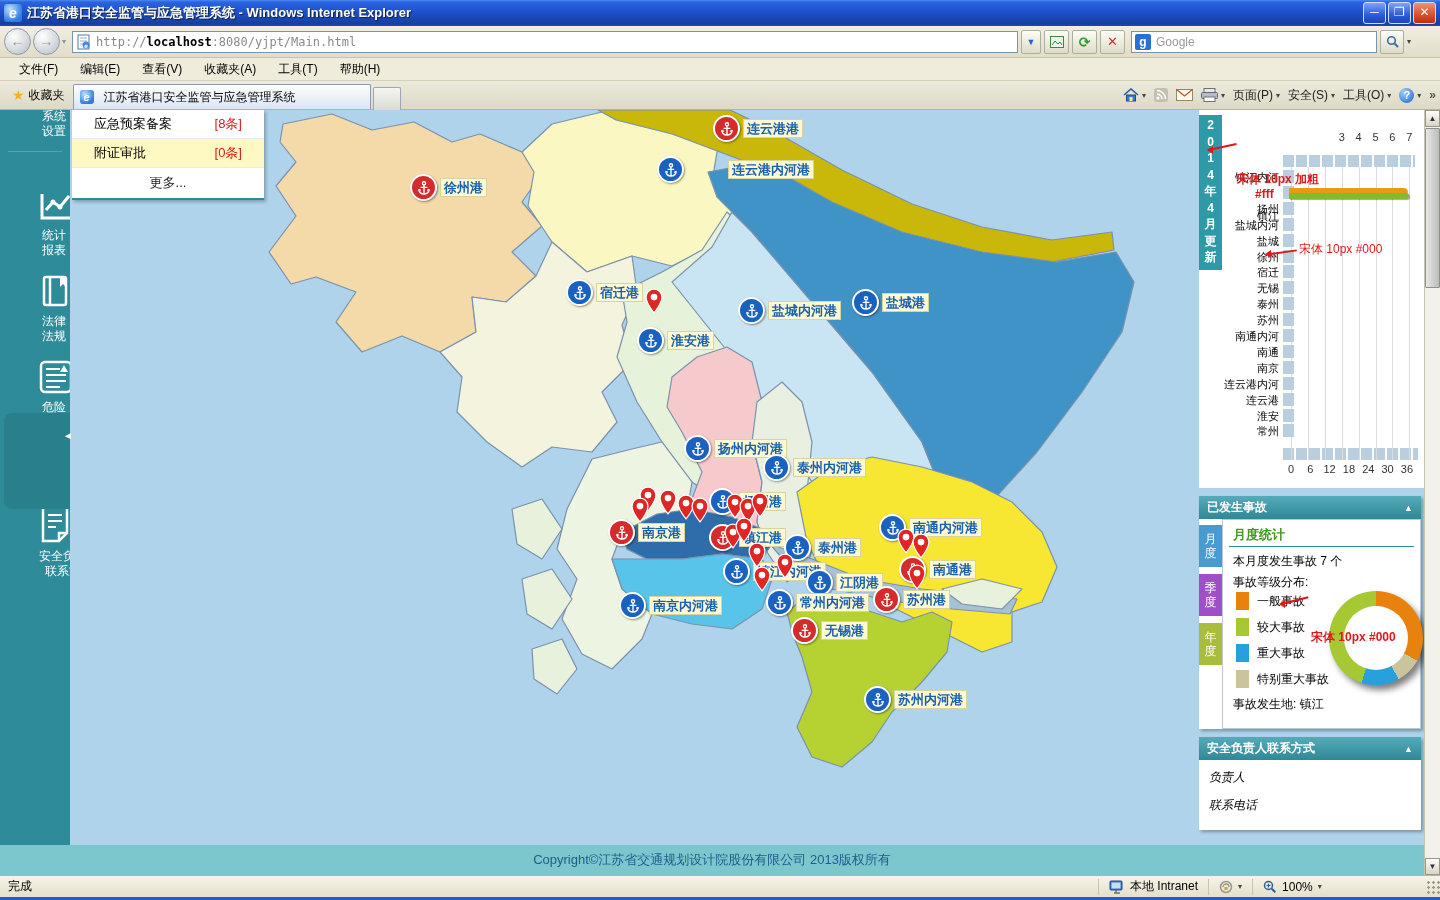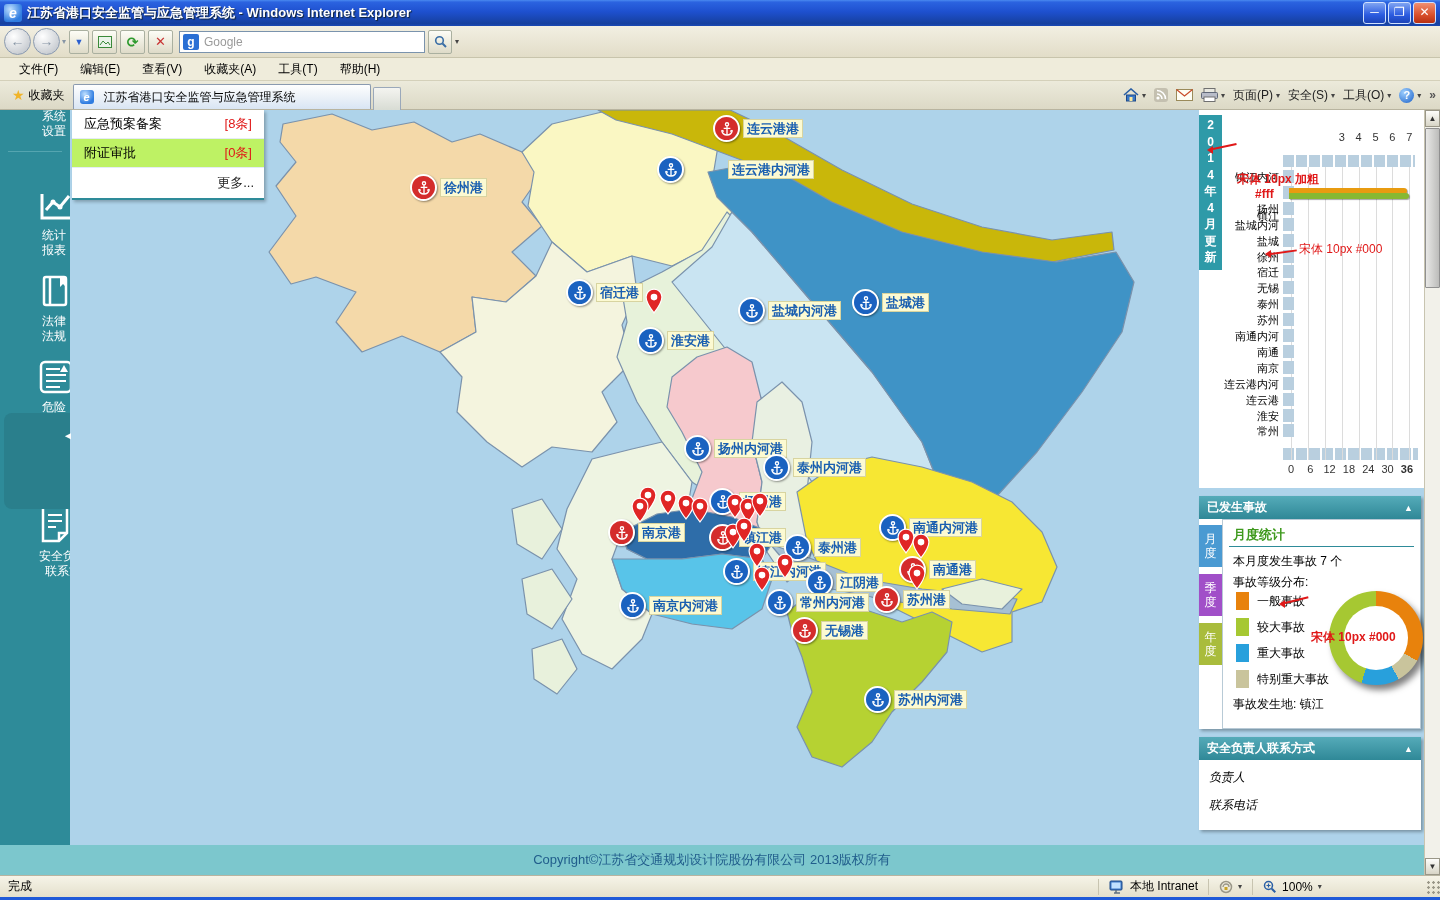--- a/index.html
+++ b/index.html
@@ -64,25 +64,25 @@
   .sidebar{position:absolute;left:0;top:0;width:70px;height:735px;background:#2e8b99;overflow:hidden;z-index:8;color:#fff;}
   .sb-item{text-align:center;margin-top:16px;margin-left:38px;}
   .sb-label{font-size:12px;margin-top:3px;line-height:15px;}
   .sb-divider{height:1px;background:#55a5b0;margin:12px 8px;}
   .sb-active-bg{position:absolute;left:4px;top:303px;width:74px;height:96px;background:#2a7f8c;border-radius:8px;}
   .sb-arrow{position:absolute;left:63px;top:320px;color:#fff;font-size:10px;z-index:9;}
   .sb-top{margin-top:-4px;font-size:12px;}
   
   .quickpanel{position:absolute;left:72px;top:0;width:192px;background:#fff;z-index:9;
     border-bottom:2px solid #2e8b99;box-shadow:2px 2px 3px rgba(0,0,0,.25);}
-  .qrow{display:flex;justify-content:space-between;align-items:center;height:28px;padding:0 12px;
+  .qrow{display:flex;justify-content:space-between;align-items:center;height:28px;padding:0 22px;
     border-bottom:1px solid #e4ecf4;font-size:13px;}
-  .qrow:nth-child(2){background:#bef264;}
+  .qrow:nth-child(2){background:#fef9c3;}
   .qcount{color:#e01818;}
-  .qmore{text-align:right;padding:6px 10px;font-size:13px;color:#222;}
+  .qmore{text-align:center;padding:6px 10px;font-size:13px;color:#222;}
   
   .chart-panel{position:absolute;left:1199px;top:0;width:225px;height:378px;background:#fff;z-index:9;}
   .banner{position:absolute;left:0;top:5px;width:23px;height:155px;background:#2e9aa8;color:#fff;font-weight:bold;
     font-size:12px;display:flex;flex-direction:column;align-items:center;justify-content:flex-start;padding-top:2px;box-sizing:border-box;line-height:16.5px;}
   .note{position:absolute;color:#e01818;font-size:12px;white-space:nowrap;z-index:12;}
   .note.b{font-weight:bold;margin-top:41px;}
   .note-line{position:absolute;height:2px;background:#e01818;transform-origin:left center;z-index:12;}
   .note-arrow{position:absolute;width:0;height:0;border-top:4px solid transparent;border-bottom:4px solid transparent;
     border-right:6px solid #e01818;z-index:12;}
   .gridline{position:absolute;width:1px;background:#dcdcdc;top:57px;height:293px;}
@@ -142,20 +142,31 @@
     <span class="wbtn">─</span>
     <span class="wbtn">❐</span>
     <span class="wbtn close">✕</span>
   </span>
 </div>
 
 <div class="addrbar">
   <span class="navcirc">←</span>
   <span class="navcirc">→</span>
   <span class="dd" style="color:#8795a5;">▾</span>
+  <span class="addrfield">
+    <svg width="14" height="16" viewBox="0 0 14 16" style="margin-right:5px;">
+        <rect x="1" y="1" width="11" height="14" fill="#fff" stroke="#5a7aa0"></rect>
+        <path d="M3 4h7M3 7h7M3 10h5" stroke="#9ab0c8" stroke-width="1"></path>
+        <circle cx="9" cy="11" r="3.5" fill="#2f7ce0" opacity="0.9"></circle>
+        <text x="9" y="13.5" font-size="6" fill="#fff" text-anchor="middle" font-style="italic" font-weight="bold">e</text>
+      </svg>
+    <span class="url-dim">http://</span>
+      <span class="url-host">localhost</span>
+      <span class="url-dim">:8080/yjpt/Main.html</span>
+  </span>
   <span class="sbtn" style="width:20px;color:#2a5fd0;font-size:9px;">▼</span>
   <span class="sbtn" style="width:25px;">
     <svg width="14" height="12" viewBox="0 0 14 12">
         <rect x="0.5" y="0.5" width="13" height="11" fill="#eaf4ea" stroke="#3a8a3a"></rect>
         <path d="M2 9l3-4 3 3 2-2 2 3" stroke="#3a8a3a" fill="none"></path>
       </svg>
   </span>
   <span class="sbtn" style="width:25px;color:#2e9a2e;font-weight:bold;font-size:14px;">⟳</span>
   <span class="sbtn" style="width:25px;color:#c83232;font-weight:bold;font-size:13px;">✕</span>
   <span class="searchfield">
@@ -666,21 +677,21 @@
       <div class="axis-lab" style="left: 159.6px; top: 21px;">4</div>
       <div class="axis-lab" style="left: 176.5px; top: 21px;">5</div>
       <div class="axis-lab" style="left: 193.4px; top: 21px;">6</div>
       <div class="axis-lab" style="left: 210.3px; top: 21px;">7</div>
       <div class="axis-lab" style="left: 92px; top: 353px;">0</div>
       <div class="axis-lab" style="left: 111.32px; top: 353px;">6</div>
       <div class="axis-lab" style="left: 130.64px; top: 353px;">12</div>
       <div class="axis-lab" style="left: 149.96px; top: 353px;">18</div>
       <div class="axis-lab" style="left: 169.28px; top: 353px;">24</div>
       <div class="axis-lab" style="left: 188.6px; top: 353px;">30</div>
-      <div class="axis-lab" style="left: 207.92px; top: 353px; font-weight: bold;">36</div>
+      <div class="axis-lab" style="left: 207.92px; top: 353px;">36</div>
       <div class="crow-label" style="left: 2px; top: 60px;">镇江内河</div>
       <div class="crow-cell" style="left: 84px; top: 60px;"></div>
       <div class="crow-label" style="left: 2px; top: 75.9px; margin-top: 23px;">镇江</div>
       <div class="crow-cell" style="left: 84px; top: 75.9px;"></div>
       <div class="crow-label" style="left: 2px; top: 91.8px;">扬州</div>
       <div class="crow-cell" style="left: 84px; top: 91.8px;"></div>
       <div class="crow-label" style="left: 2px; top: 107.7px;">盐城内河</div>
       <div class="crow-cell" style="left: 84px; top: 107.7px;"></div>
       <div class="crow-label" style="left: 2px; top: 123.6px;">盐城</div>
       <div class="crow-cell" style="left: 84px; top: 123.6px;"></div>

